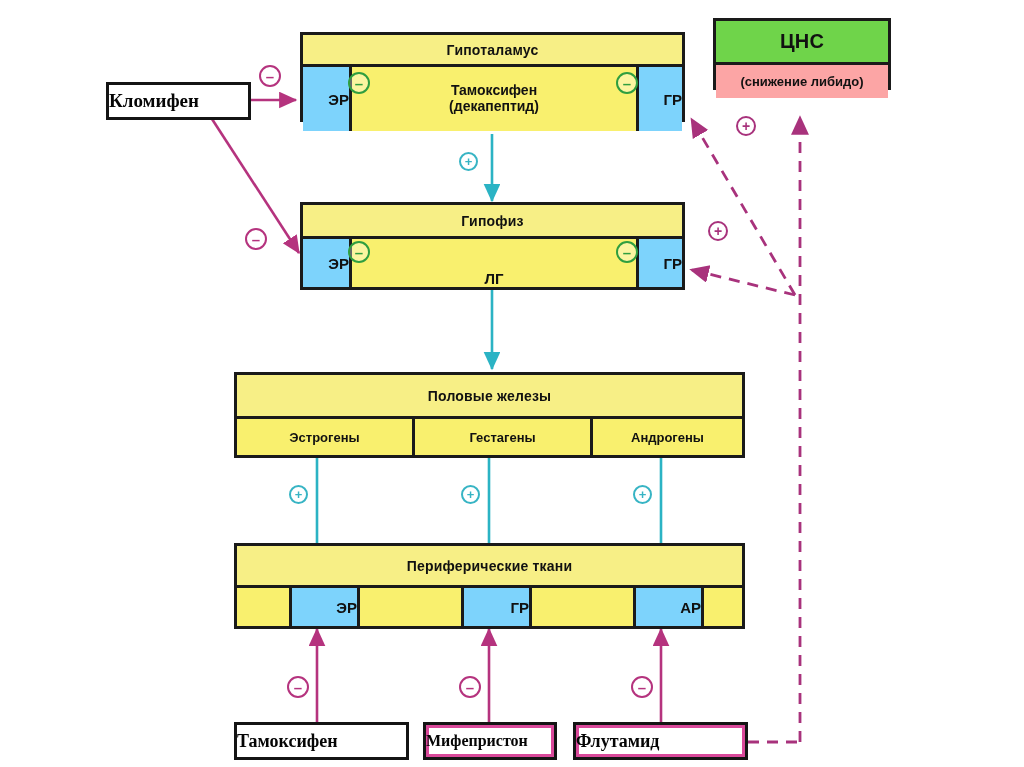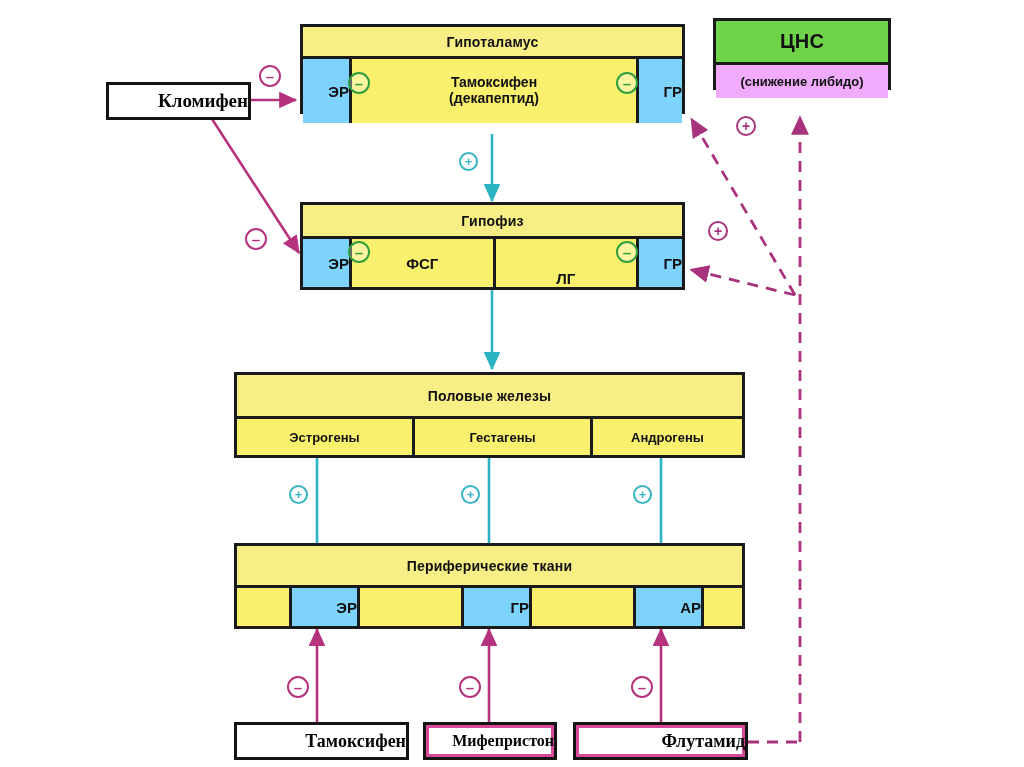--- a/index.html
+++ b/index.html
@@ -12,33 +12,33 @@
   .hdr{box-sizing:border-box;background:#f7ef86;border-bottom:3px solid #1a1a1a;
        display:flex;align-items:center;justify-content:center;
        font-weight:bold;color:#111;letter-spacing:.2px;}
   .rowcells{display:flex;box-sizing:border-box;height:100%;}
   .cell{box-sizing:border-box;display:flex;align-items:center;justify-content:center;
         font-weight:bold;color:#111;position:relative;}
   .cell + .cell{border-left:3px solid #1a1a1a;}
   .yel{background:#f9f06e;}
   .wht{background:#7dd3fc;justify-content:flex-end;}
   .drug{position:absolute;box-sizing:border-box;border:3px solid #141414;background:#fff;
-        display:flex;align-items:center;justify-content:flex-end;
+        display:flex;align-items:center;justify-content:flex-start;
         font-family:"Liberation Serif",serif;font-weight:bold;color:#050505;}
   .drug.pinkline{box-shadow:inset 0 0 0 3px #d9499a;}
   .lbl-center{text-align:center;line-height:1.12;}
   .sign{position:absolute;border-radius:50%;box-sizing:border-box;
         display:flex;align-items:center;justify-content:center;
         font-weight:bold;line-height:1;}
   .sign.minus-g{border:2px solid #2f9e3f;color:#2f9e3f;background:rgba(255,255,255,.35);}
   .sign.minus-m{border:2px solid #b5337e;color:#b5337e;background:#fff;}
   .sign.plus-t{border:2px solid #37b4c4;color:#37b4c4;background:#fff;}
   .sign.plus-m{border:2px solid #a8327c;color:#a8327c;background:#fff;}
   .cns-top{background:#6fd44a;}
-  .cns-bot{background:#f0abfc;font-family:"Liberation Sans",sans-serif;font-weight:bold;}
+  .cns-bot{background:#fca5a5;font-family:"Liberation Sans",sans-serif;font-weight:bold;}
 </style>
 </head>
 <body>
 
 <div id="stage">
 
   <svg id="wires" viewBox="0 0 1024 767">
     <defs>
       <marker id="arrT" markerWidth="9" markerHeight="9" refX="6.5" refY="3.2" orient="auto">
         <path d="M0,0 L7,3.2 L0,6.4 z" fill="#2bb3c4"></path>
@@ -81,21 +81,21 @@
     <line x1="212" y1="119" x2="299" y2="253" stroke="#b5337e" stroke-width="2.6" marker-end="url(#arrM)"></line>
 
     <g stroke="#a8327c" stroke-width="2.8" stroke-dasharray="11 8" fill="none">
       <line x1="748" y1="742" x2="800" y2="742"></line>
       <line x1="800" y1="742" x2="800" y2="118" marker-end="url(#arrMd)"></line>
       <line x1="795" y1="295" x2="692" y2="120" marker-end="url(#arrMd)"></line>
       <line x1="795" y1="295" x2="692" y2="270" marker-end="url(#arrMd)"></line>
     </g>
   </svg>
 
-  <div class="box" style="left:300px;top:24px;width:385px;height:90px;">
+  <div class="box" style="left:300px;top:32px;width:385px;height:90px;">
     <div class="hdr" style="height:32px;font-size:14px;">
       <span>Гипоталамус</span>
     </div>
     <div class="rowcells" style="height:64px;">
       <div class="cell wht" style="width:46px;font-size:15px;border-left:none;">
         <span>ЭР</span>
       </div>
       <div class="cell yel lbl-center" style="flex:1;font-size:14px;flex-direction:column;">
         <span>Тамоксифен</span>
         <span>(декапептид)</span>
@@ -136,23 +136,20 @@
   </div>
 
   <div class="box" style="left:300px;top:202px;width:385px;height:88px;">
     <div class="hdr" style="height:34px;font-size:14px;">
       <span>Гипофиз</span>
     </div>
     <div class="rowcells" style="height:48px;">
       <div class="cell wht" style="width:46px;font-size:15px;border-left:none;">
         <span>ЭР</span>
       </div>
-      <div class="cell yel" style="flex:1;font-size:15px;">
-        <span>ФСГ</span>
-      </div>
       <div class="cell yel" style="flex:1;font-size:15px;align-items:flex-end;">
         <span>ЛГ</span>
       </div>
       <div class="cell wht" style="width:46px;font-size:15px;">
         <span>ГР</span>
       </div>
     </div>
   </div>
   <div class="sign minus-g" style="left:348px;top:241px;width:22px;height:22px;font-size:15px;">
     <span>–</span>

